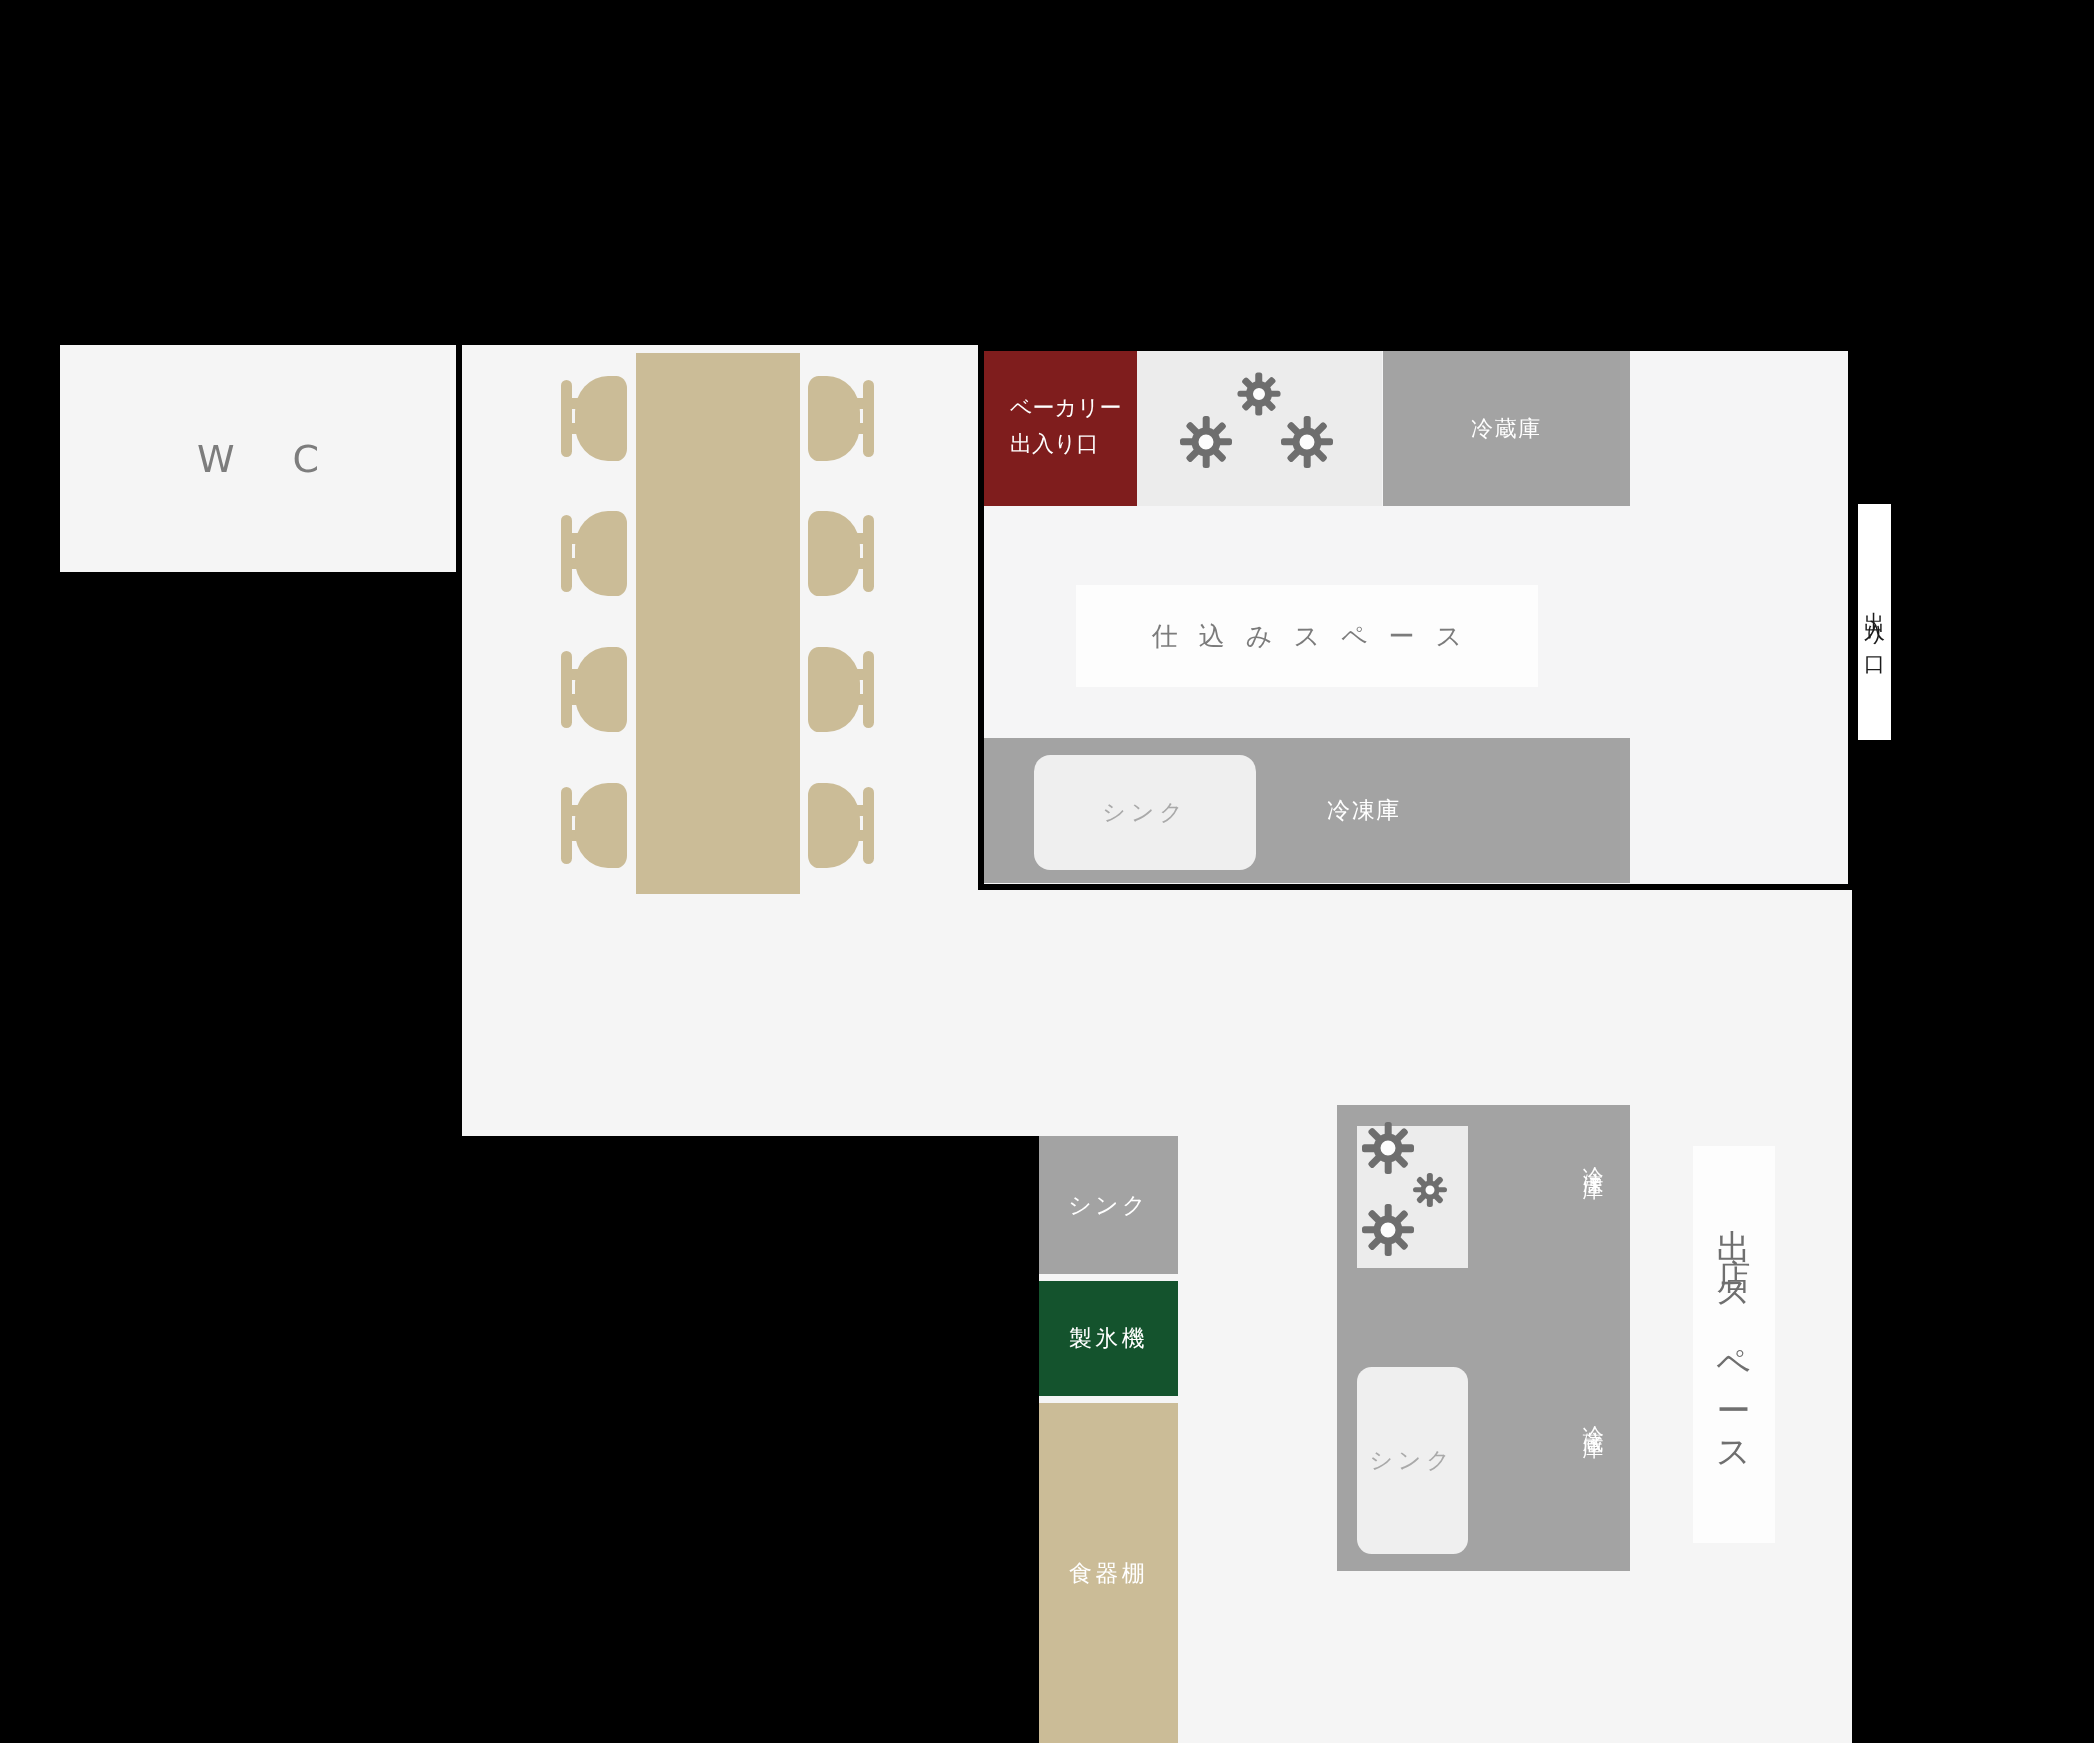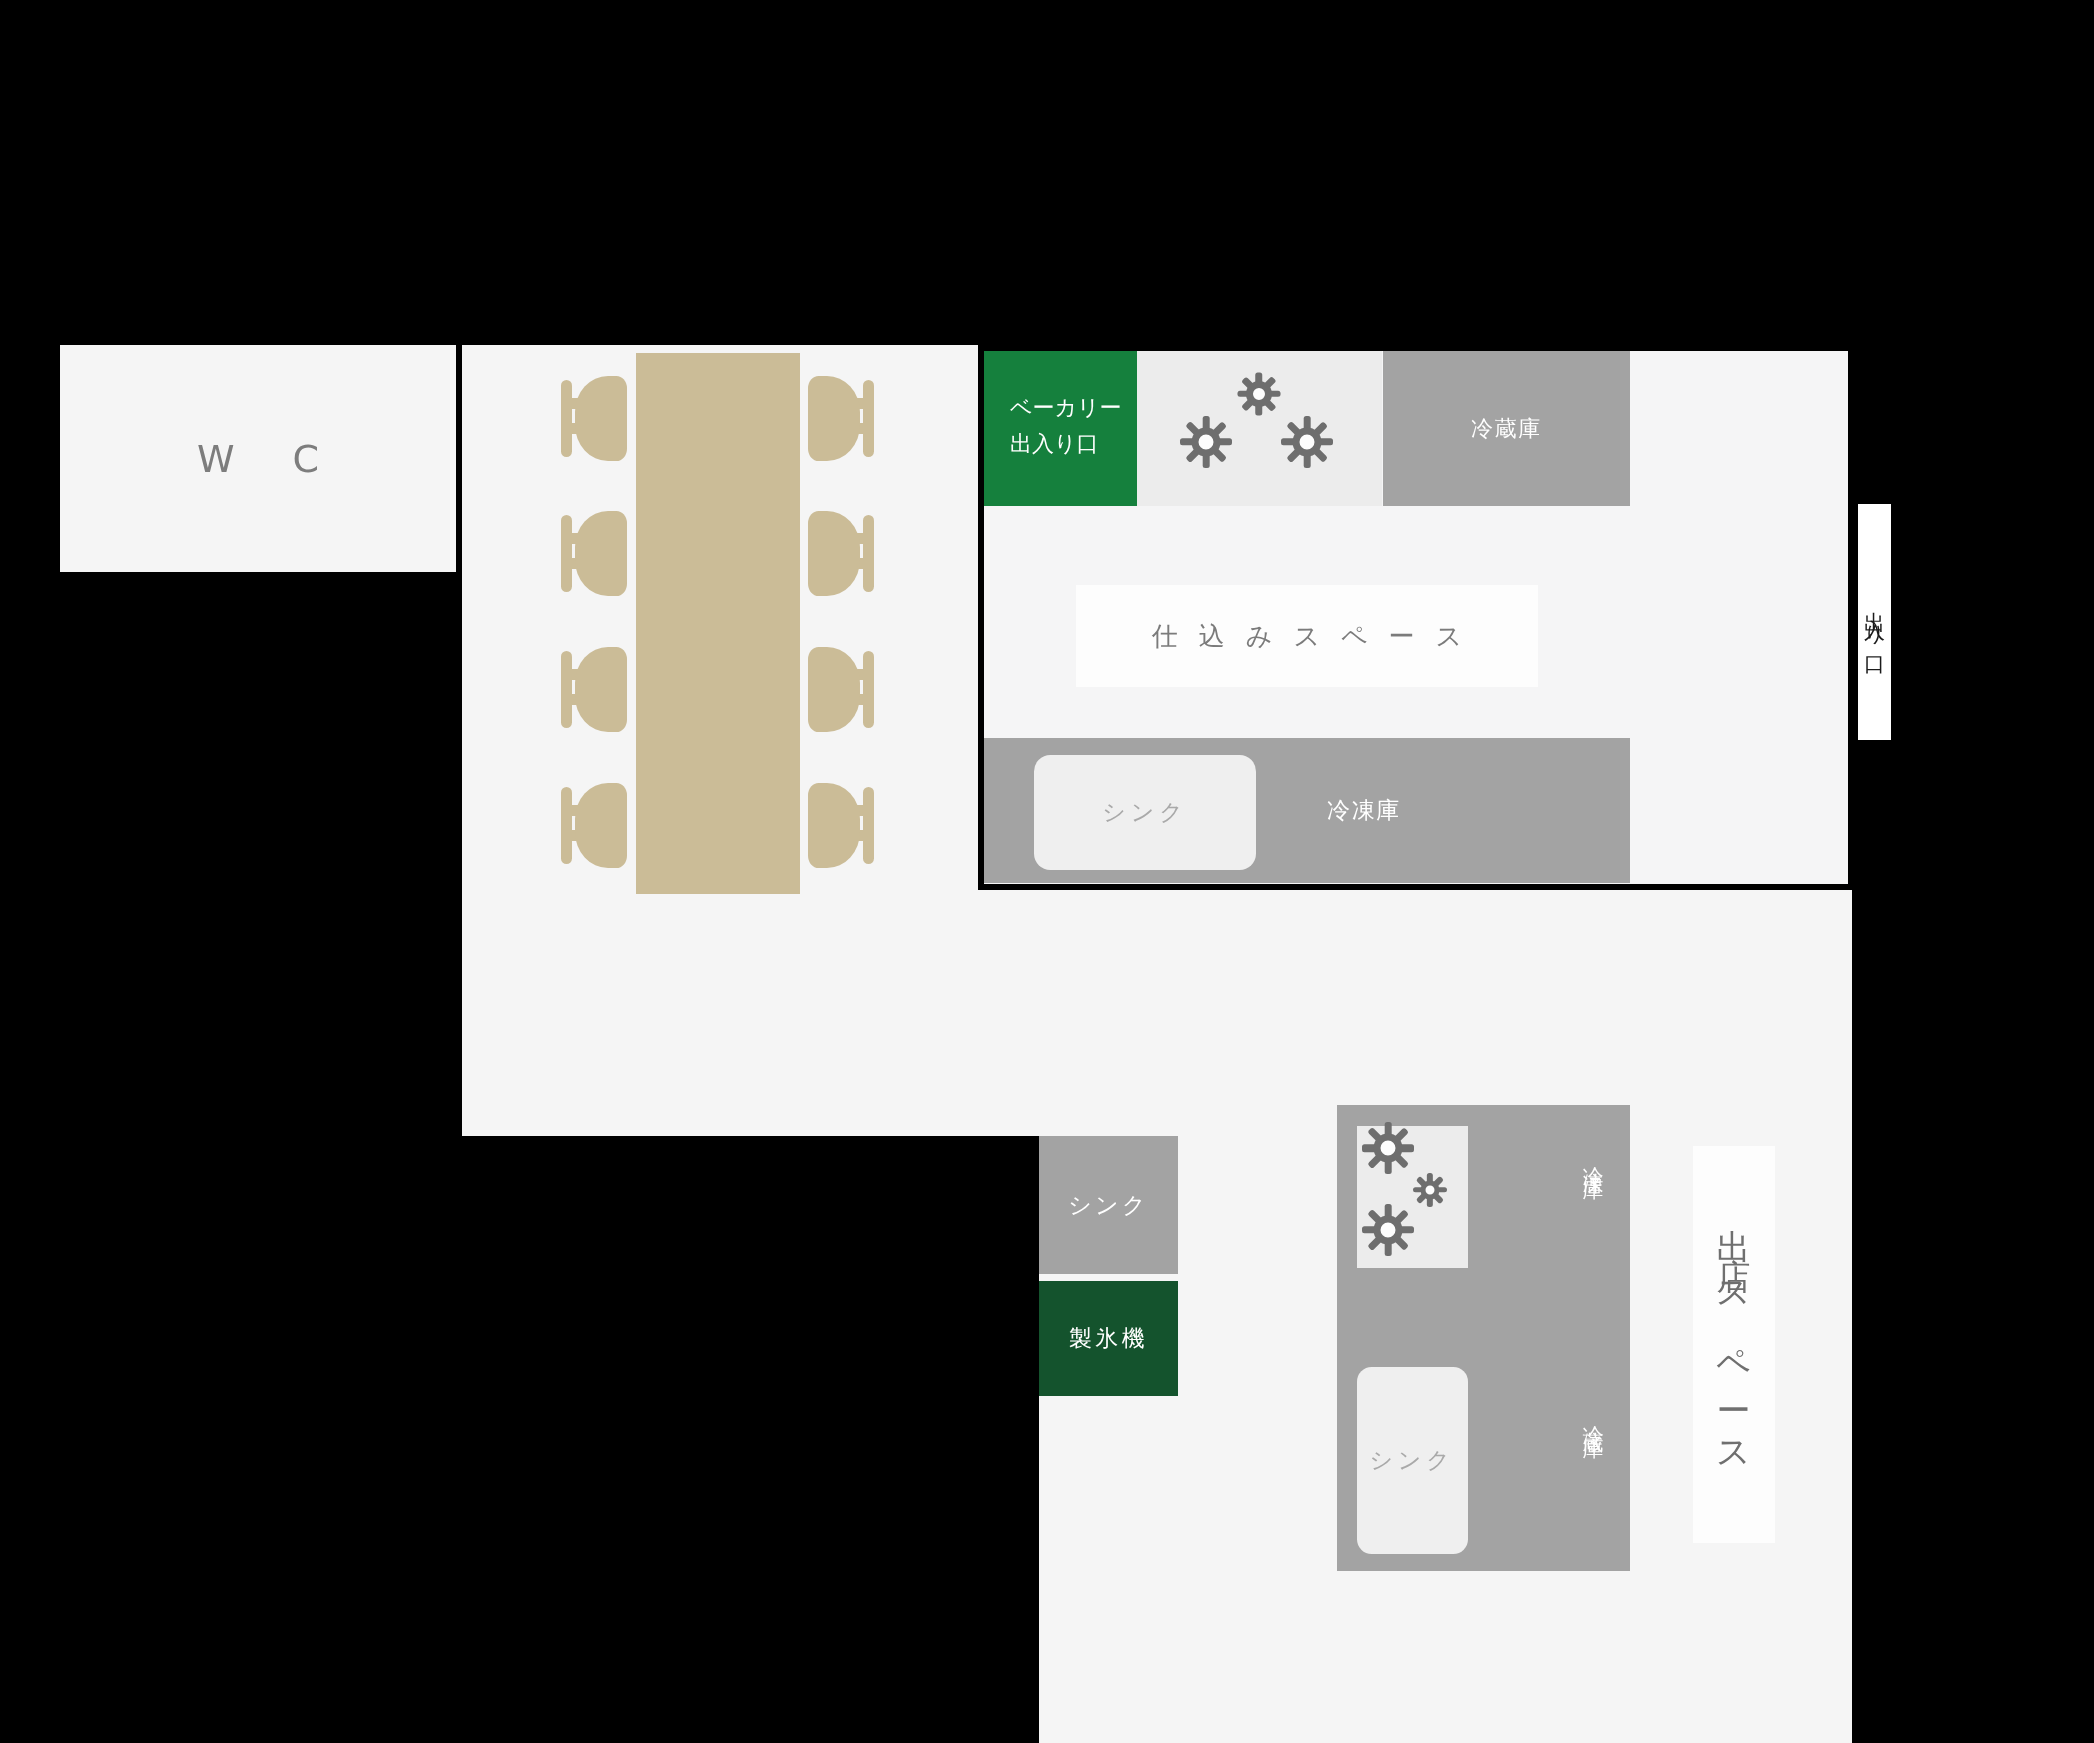--- a/index.html
+++ b/index.html
@@ -27,21 +27,21 @@
   .chair.right{transform:scaleX(-1);}
 
   
   .label-box{background:#fdfdfd;display:flex;align-items:center;justify-content:center;}
   .eatin-label{left:501px;top:987px;width:454px;height:77px;}
   .eatin-label span{font-size:28px;letter-spacing:16.4px;color:#7b7b7b;text-indent:16.4px;}
 
   
   .prep-room{left:978px;top:345px;width:876px;height:545px;border:6.5px solid #000;background:#f5f5f6;box-sizing:border-box;}
   .prep-room > div{position:absolute;}
-  .oven-block{left:0;top:0;width:153px;height:155px;background:#15803d;}
+  .oven-block{left:0;top:0;width:153px;height:155px;background:#7f1d1d;}
   .oven-block .txt{position:absolute;left:26px;top:39px;color:#fff;font-size:22px;line-height:1.65;}
   .stove-block{left:153px;top:0;width:245px;height:155px;background:#ececec;}
   .fridge-block{left:399px;top:0;width:247px;height:155px;background:#a3a3a3;display:flex;align-items:center;justify-content:center;}
   .fridge-block span{color:#fff;font-size:22px;letter-spacing:1.6px;}
   .freezer-strip{left:0;top:387px;width:646px;height:145px;background:#a3a3a3;}
   .sink-box{background:#efefef;border-radius:16.4px;display:flex;align-items:center;justify-content:center;}
   .sink-box span{color:#a9a9a9;font-size:23px;letter-spacing:4.9px;}
   .freezer-strip .sink-box{position:absolute;left:50px;top:17px;width:222px;height:115px;}
   .freezer-strip .strip-label{position:absolute;left:327px;top:0;width:106px;height:145px;display:flex;align-items:center;justify-content:center;color:#fff;font-size:23px;letter-spacing:1.6px;}
   .prep-label{position:absolute;left:92px;top:234px;width:462px;height:102px;background:#fdfdfd;display:flex;align-items:center;justify-content:center;}
@@ -201,20 +201,23 @@
   <div class="abs entrance">
     <span class="vtext">出入り口</span>
   </div>
 
   <div class="abs svc sink">
     <span>シンク</span>
   </div>
   <div class="abs svc ice">
     <span>製氷機</span>
   </div>
+  <div class="abs svc cupboard">
+    <span>食器棚</span>
+  </div>
 
   <div class="abs shop-appliance">
     <div class="shop-stove">
       <span class="burner lg" style="left:5.7px;top:-3.3px;">
           <i class="sp r0"></i>
           <i class="sp r45"></i>
           <i class="sp r90"></i>
           <i class="sp r135"></i>
           <i class="c"></i>
         </span>

